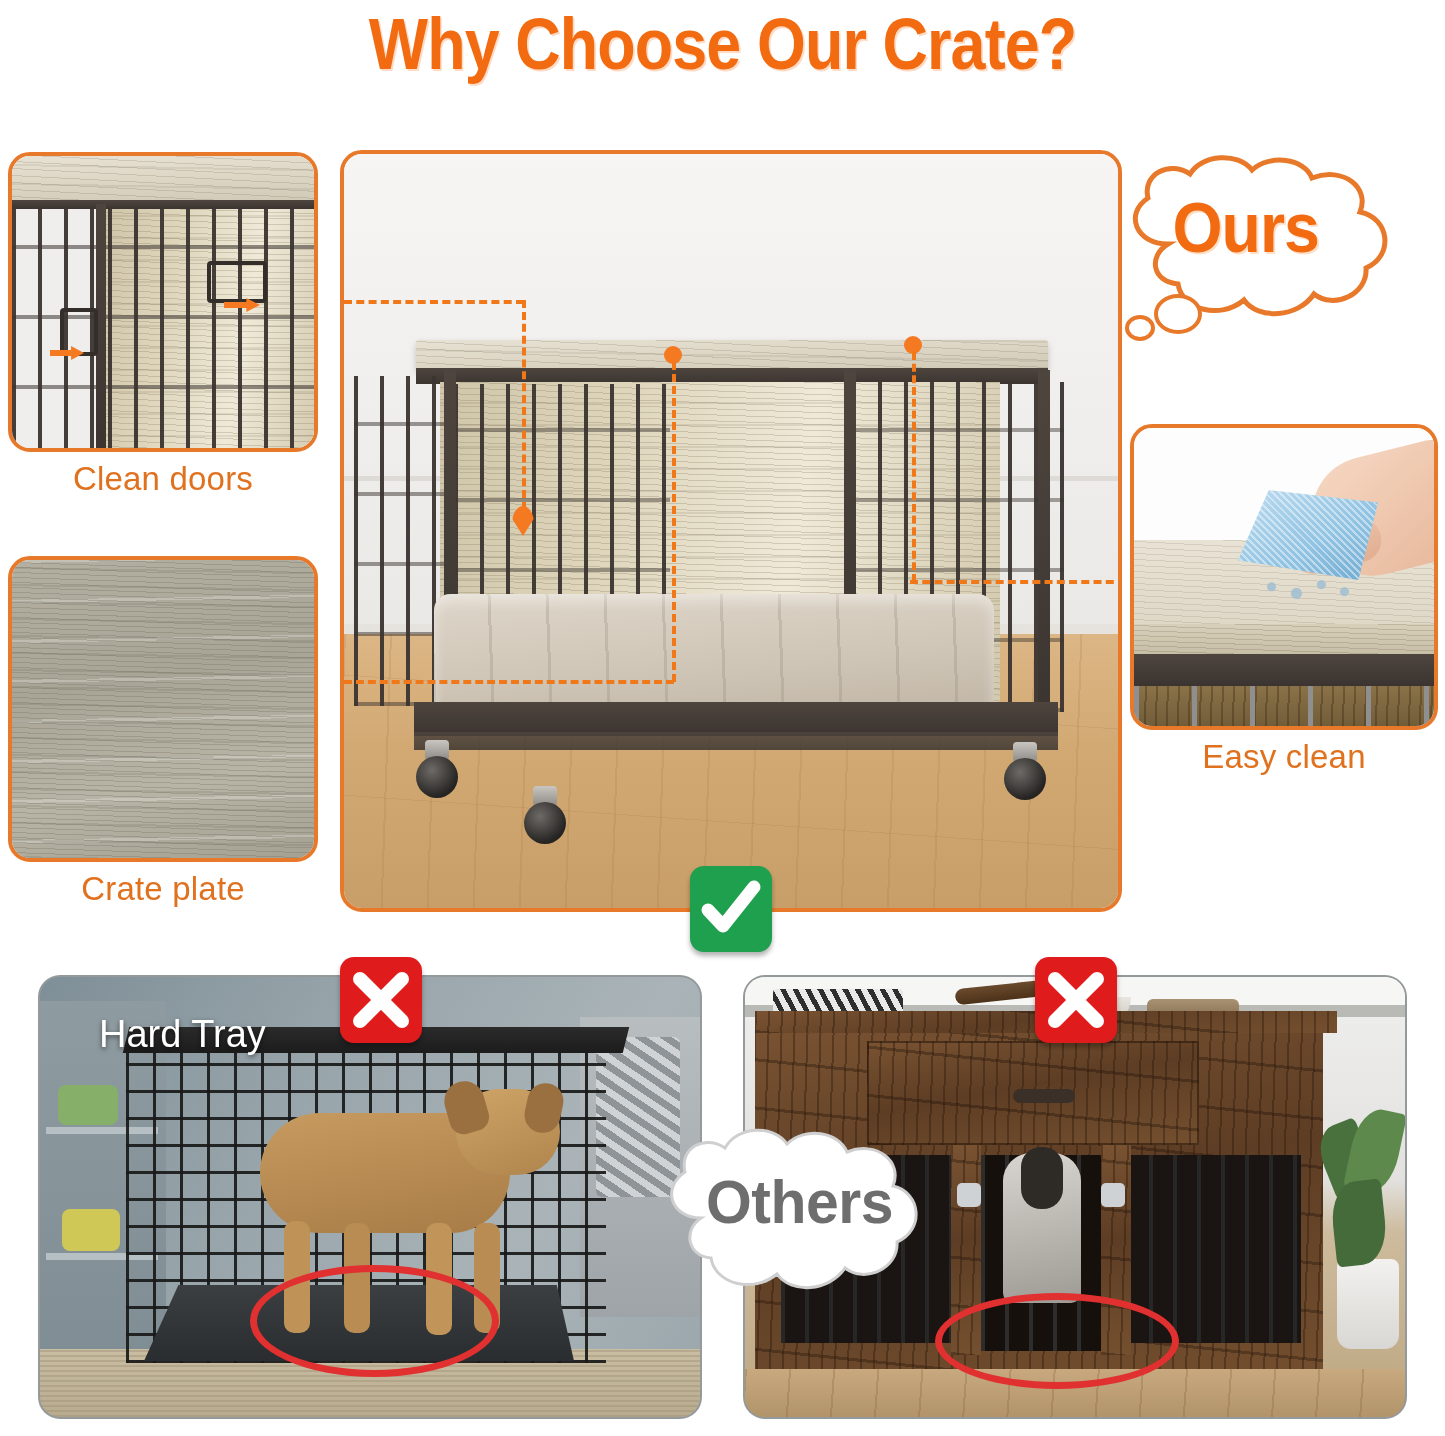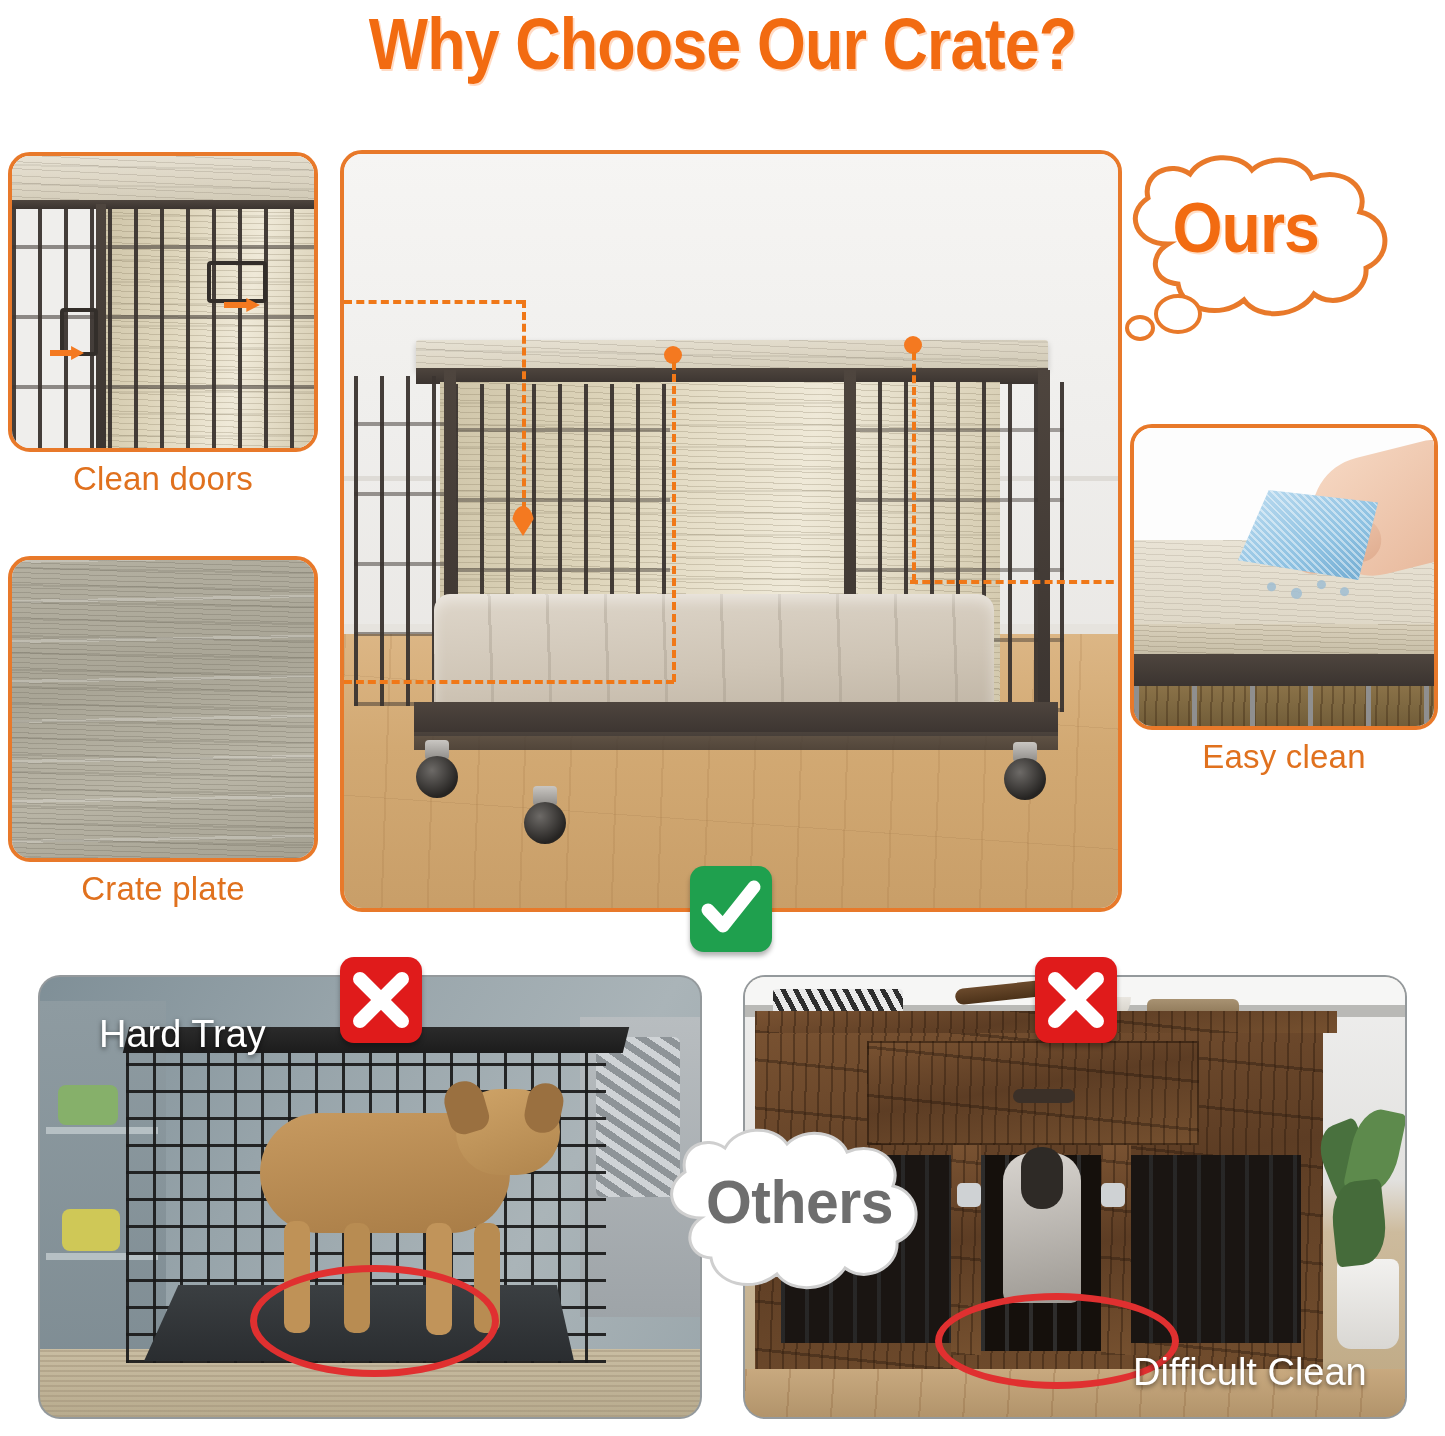--- a/index.html
+++ b/index.html
@@ -373,21 +373,20 @@
       <div style="position:absolute;left:16px;top:72px;width:52px;height:84px;border-radius:50% 10% 50% 10%;
            background:#456b3a;transform:rotate(-6deg);"></div>
     </div>
 
     <div style="position:absolute;left:0;top:392px;width:660px;height:48px;
          background:repeating-linear-gradient(94deg,rgba(140,100,60,.30) 0 2px,rgba(0,0,0,0) 2px 44px),
                     linear-gradient(180deg,#c8a97f,#b2946b);"></div>
 
     <div class="ellipse" style="left:190px;top:316px;width:230px;height:82px;"></div>
   </div>
-  <div class="clabel" style="left:388px;top:374px;">Difficult Clean</div>
 </div>
 <div class="badge no" style="left:1035px;top:957px;">
   <svg viewBox="0 0 82 86">
     <path d="M20 22 L62 64 M62 22 L20 64" stroke="#ffffff" stroke-width="14" stroke-linecap="round"></path>
   </svg>
 </div>
 
 <div style="position:absolute;left:645px;top:1120px;width:300px;height:200px;">
   <svg width="300" height="200" viewBox="0 0 300 200">
     <path d="M56 98

